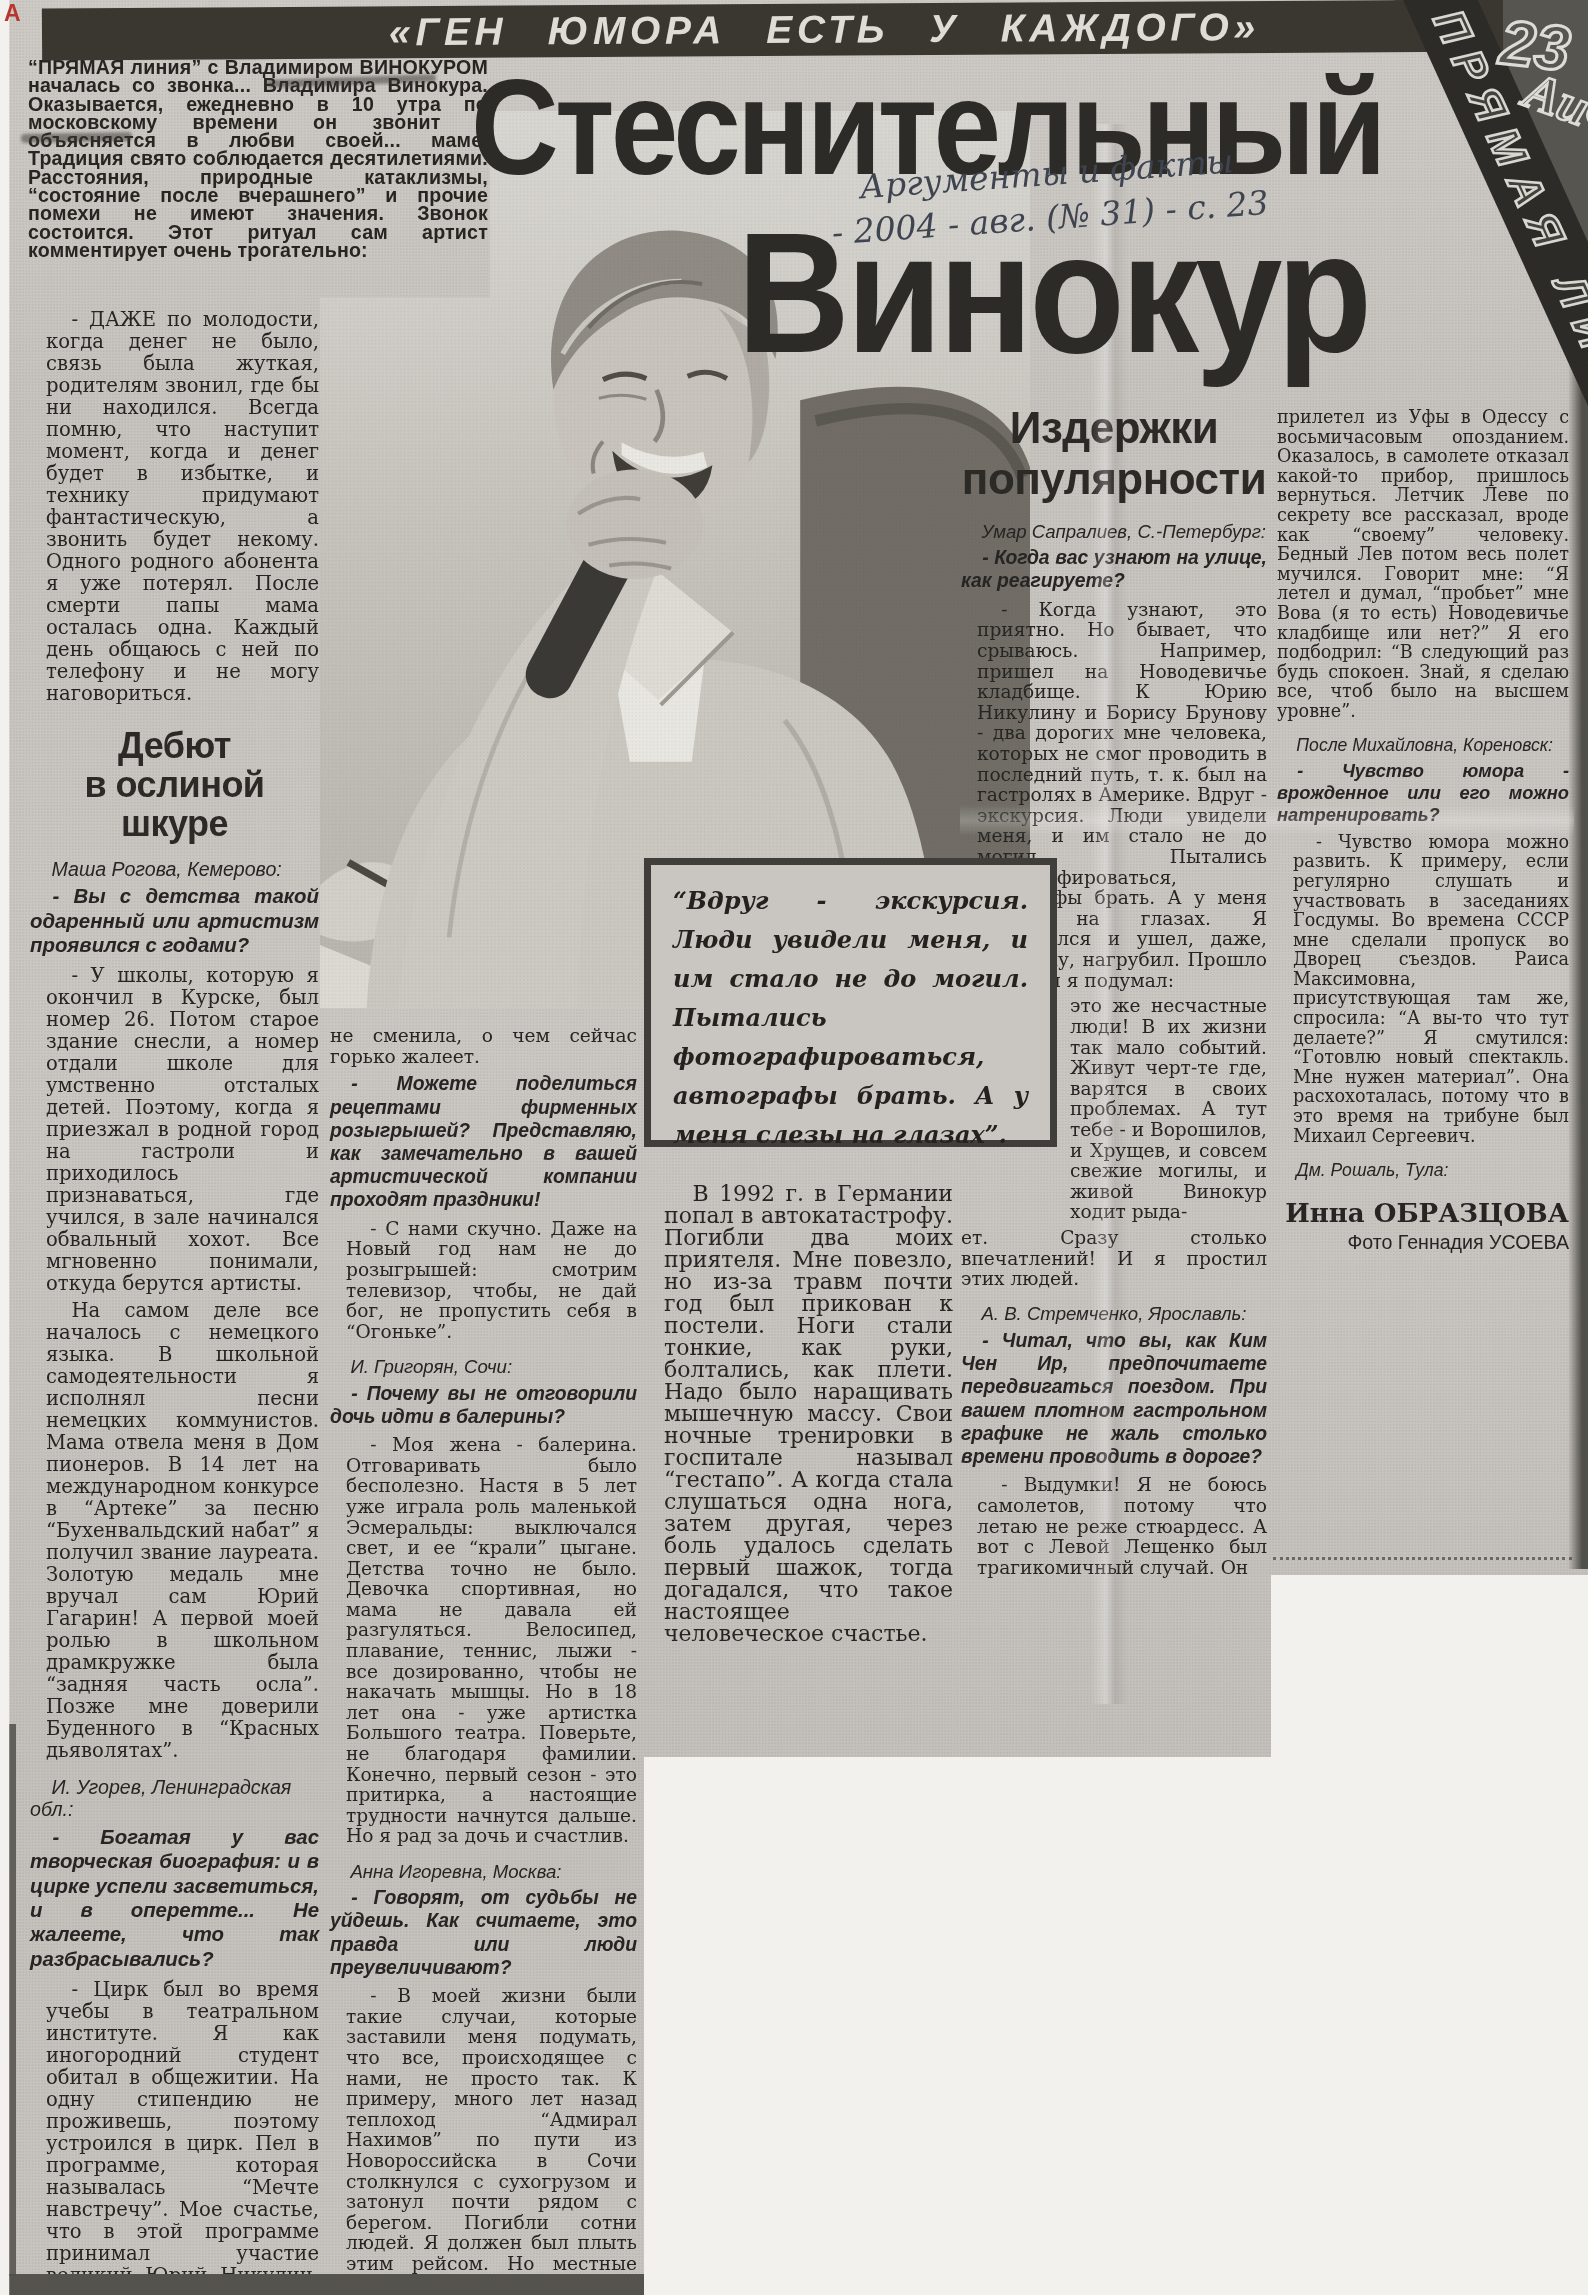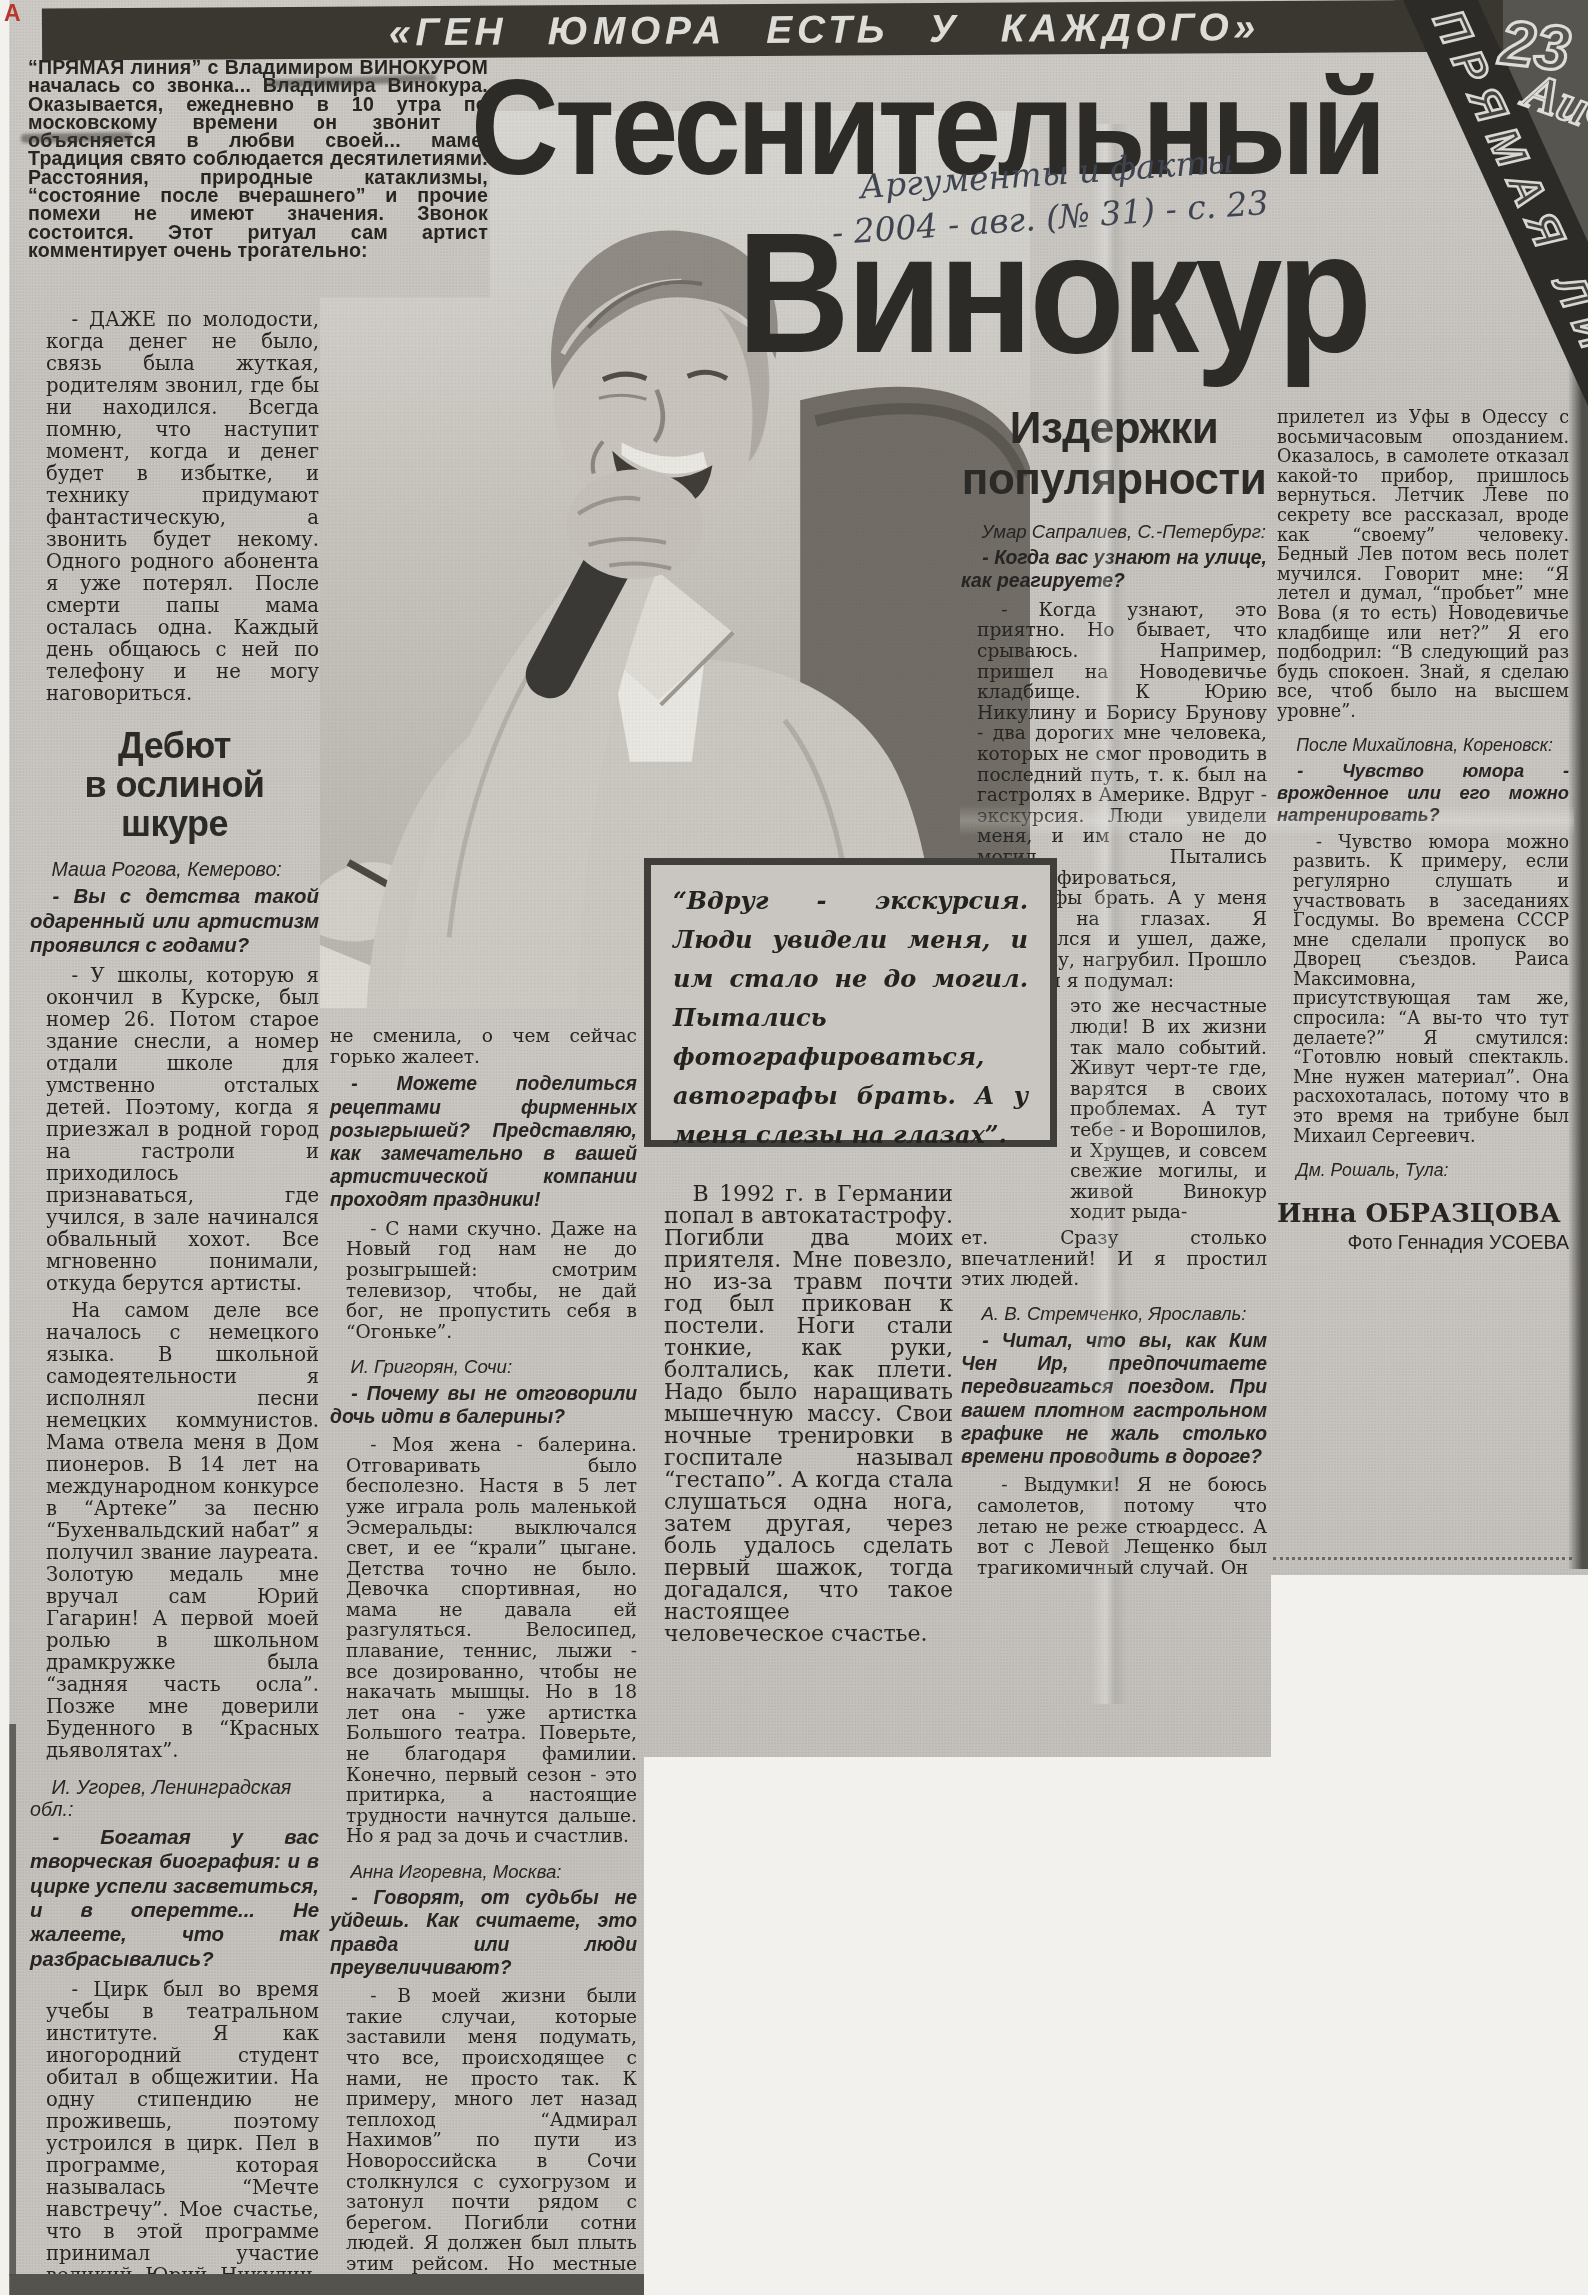--- a/index.html
+++ b/index.html
@@ -72,21 +72,21 @@
   .tx.p{text-indent:1.3em;text-align:justify;margin-left:16px;}
   .tx.pc{text-align:justify;}
   .tx.pn{text-align:justify;margin-left:109px;}
   .tx.nm{font-family:"Liberation Sans",sans-serif;font-style:italic;margin:14.5px 0 4.1px;text-indent:1.1em;}
   .tx.q{font-family:"Liberation Sans",sans-serif;font-style:italic;font-weight:bold;
         font-size:1.04em;line-height:1.2;text-align:justify;text-indent:1.1em;margin-bottom:7.2px;}
   .tx.h{font-family:"Liberation Sans",sans-serif;font-weight:bold;font-style:normal;
         font-size:36px;line-height:39px;text-align:center;white-space:pre-line;
         letter-spacing:-0.5px;margin:20.6px 0 15.5px;color:#2b2a27;}
   .c4 .tx.h{font-size:44px;line-height:51px;margin:0 0 17.6px;}
-  .tx.by{font-family:"DejaVu Serif",serif;font-weight:bold;font-size:26px;
+  .tx.by{font-family:"DejaVu Serif",serif;font-weight:bold;text-align:right;font-size:26px;
         line-height:30px;margin-top:17.6px;}
   .tx.cr{font-family:"Liberation Sans",sans-serif;text-align:right;font-size:19.6px;margin-top:3px;}
   .dotrule{position:absolute;left:1273px;top:1557px;width:299px;border-top:3.6px dotted #6b6863;z-index:3;}
   
   .crease{position:absolute;left:1091px;top:124px;width:37px;height:1580px;z-index:4;pointer-events:none;
     background:linear-gradient(90deg,transparent,rgba(255,255,255,.28) 40%,rgba(0,0,0,.07) 65%,transparent);}
   .crease2{position:absolute;left:960px;top:805px;width:614px;height:31px;z-index:4;pointer-events:none;
     background:linear-gradient(180deg,transparent,rgba(255,255,255,.22),transparent);}
   .bottomstrip{position:absolute;left:7.2px;top:2274px;width:805px;height:21px;background:#55534e;z-index:5;}
   .leftedge{position:absolute;left:9.3px;top:1724px;width:6.7px;height:552px;background:#514f4a;opacity:.85;z-index:5;}

